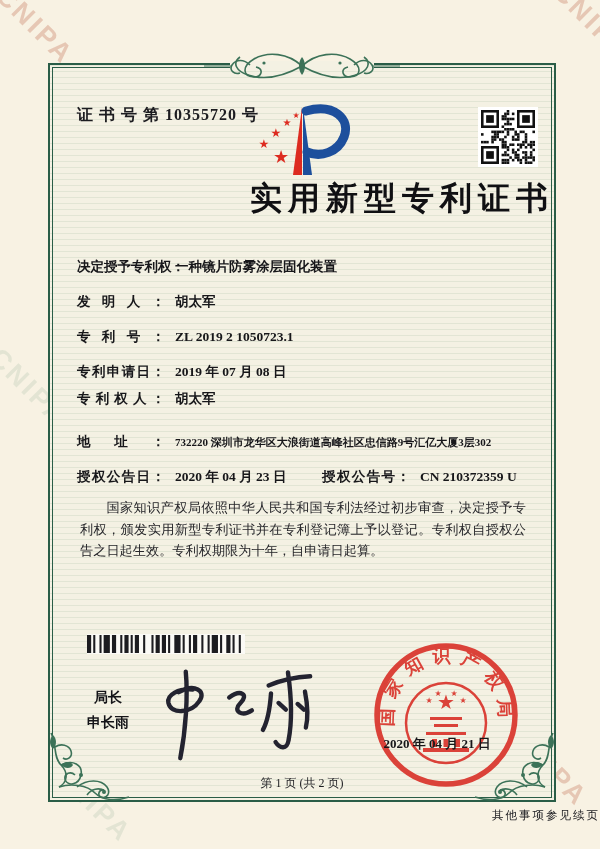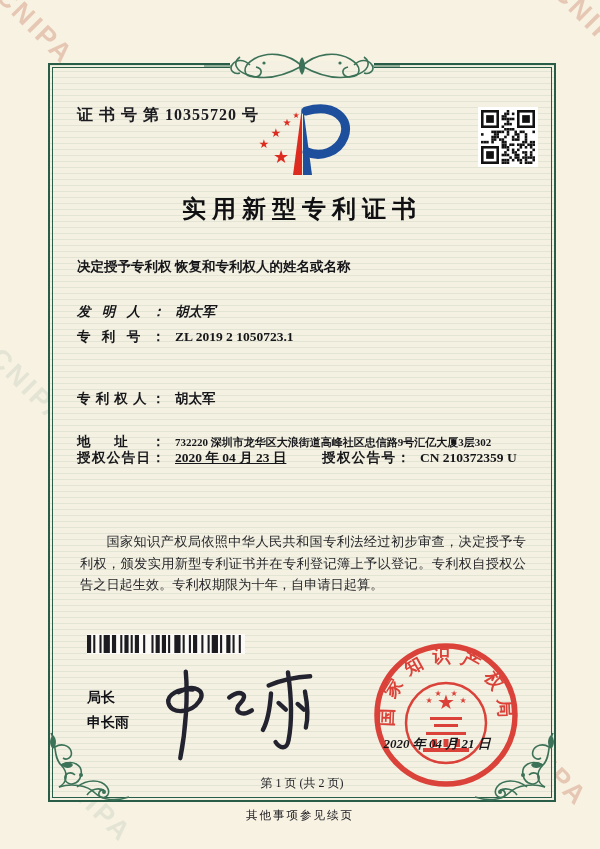--- a/index.html
+++ b/index.html
@@ -15,40 +15,40 @@
   .wm.faint{opacity:.45;}
   
   .frame{position:absolute;left:48px;top:63px;width:504px;height:735px;
          border:2px solid #2a5d47;background:
          repeating-linear-gradient(180deg, rgba(106,146,110,.13) 0 1px, rgba(0,0,0,0) 1px 6px),
          #f4f1e3;}
   .frame-inner{position:absolute;inset:2px;border:1px solid #2a5d47;pointer-events:none;}
   .cert-no{position:absolute;left:27px;top:40px;font-size:16px;font-weight:600;color:#1c1c20;letter-spacing:1px;}
   .logo{position:absolute;left:200px;top:36px;width:110px;height:80px;}
   .qr{position:absolute;left:428px;top:42px;width:54px;height:54px;background:#fff;padding:3px;}
-  .title{position:absolute;left:0;top:128px;width:100%;text-align:center;
-         font-size:24px;font-weight:700;letter-spacing:6px;color:#101013;}
+  .title{position:absolute;left:0;top:112px;width:100%;text-align:right;
+         font-size:32px;font-weight:700;letter-spacing:6px;color:#101013;}
   .row{position:absolute;left:27px;font-size:13.5px;font-weight:600;color:#17171a;white-space:nowrap;}
   .lbl{display:inline-block;width:88px;text-align:justify;text-align-last:justify;}
   .val{margin-left:10px;}
   .val.small{font-size:11px;}
   .grant-no{position:absolute;left:245px;top:0;}
   .body-text{position:absolute;left:30px;top:432px;width:446px;font-size:13.2px;
-             line-height:21.6px;text-align:justify;color:#26262a;margin-top:34px;}
+             line-height:21.6px;text-align:justify;color:#26262a;}
   .body-text p{margin:0;text-indent:2em;}
   .barcode{position:absolute;left:37px;top:569px;width:158px;height:20px;background:#fbfaf6;}
   .director{position:absolute;left:37px;top:620px;font-size:14px;font-weight:700;
-            line-height:25px;color:#141418;}
+            line-height:25px;color:#141418;text-align:center;}
   .signature{position:absolute;left:100px;top:598px;width:180px;height:100px;}
   .seal{position:absolute;left:318px;top:572px;width:156px;height:156px;}
   .seal-date{position:absolute;left:322px;top:670px;width:130px;text-align:center;
-             font-size:13px;font-weight:700;color:#17171a;white-space:nowrap;font-style:italic;}
+             font-size:13px;font-weight:700;color:#17171a;white-space:nowrap;}
   .page-footer{position:absolute;left:0;top:710px;width:100%;text-align:center;
                font-size:12px;color:#1c1c20;border-radius:6px;}
-  .note{position:absolute;left:0;top:808px;width:100%;text-align:center;
+  .note{position:absolute;left:0;top:808px;width:100%;text-align:right;
         font-size:11.5px;color:#1c1c20;letter-spacing:2px;}
   .ornament-top{position:absolute;left:50%;top:-22px;transform:translateX(-50%);}
   .flourish{position:absolute;bottom:-3px;width:86px;height:72px;}
   .flourish.left{left:-3px;}
   .flourish.right{right:-3px;transform:scaleX(-1);}
 </style>
 </head>
 <body>
 
 <div class="page">
@@ -225,35 +225,38 @@
         <rect x="10" y="20" width="1" height="1" fill="#111"></rect>
         <rect x="15" y="20" width="1" height="1" fill="#111"></rect>
         <rect x="17" y="20" width="1" height="1" fill="#111"></rect>
         <rect x="18" y="20" width="1" height="1" fill="#111"></rect>
         <rect x="19" y="20" width="1" height="1" fill="#111"></rect>
       </svg>
 
     <div class="title">实用新型专利证书</div>
 
     <div class="row" style="top:193px;">
-      <span class="lbl">决定授予专利权：</span><span class="val">恢复和专利权人的姓名或名称</span>
-    </div>
-    <div class="row" style="top:238px;font-style:italic;">
+      <span class="lbl">决定授予专利权：</span><span class="val">一种镜片防雾涂层固化装置</span>
+    </div>
+    <div class="row" style="top:228px;">
       <span class="lbl">发明人：</span><span class="val">胡太军</span>
     </div>
     <div class="row" style="top:263px;">
       <span class="lbl">专利号：</span><span class="val">ZL 2019 2 1050723.1</span>
     </div>
+    <div class="row" style="top:298px;">
+      <span class="lbl">专利申请日：</span><span class="val">2019 年 07 月 08 日</span>
+    </div>
     <div class="row" style="top:325px;">
       <span class="lbl">专利权人：</span><span class="val">胡太军</span>
     </div>
     <div class="row" style="top:368px;">
       <span class="lbl">地址：</span><span class="val small">732220 深圳市龙华区大浪街道高峰社区忠信路9号汇亿大厦3层302</span>
     </div>
-    <div class="row" style="top:384px;text-decoration:underline;">
+    <div class="row" style="top:403px;">
       <span class="lbl">授权公告日：</span><span class="val">2020 年 04 月 23 日</span>
       <span class="grant-no">
         <span class="lbl">授权公告号：</span><span class="val">CN 210372359 U</span>
       </span>
     </div>
 
     <div class="body-text">
       <p>国家知识产权局依照中华人民共和国专利法经过初步审查，决定授予专利权，颁发实用新型专利证书并在专利登记簿上予以登记。专利权自授权公告之日起生效。专利权期限为十年，自申请日起算。</p>
     </div>
 

